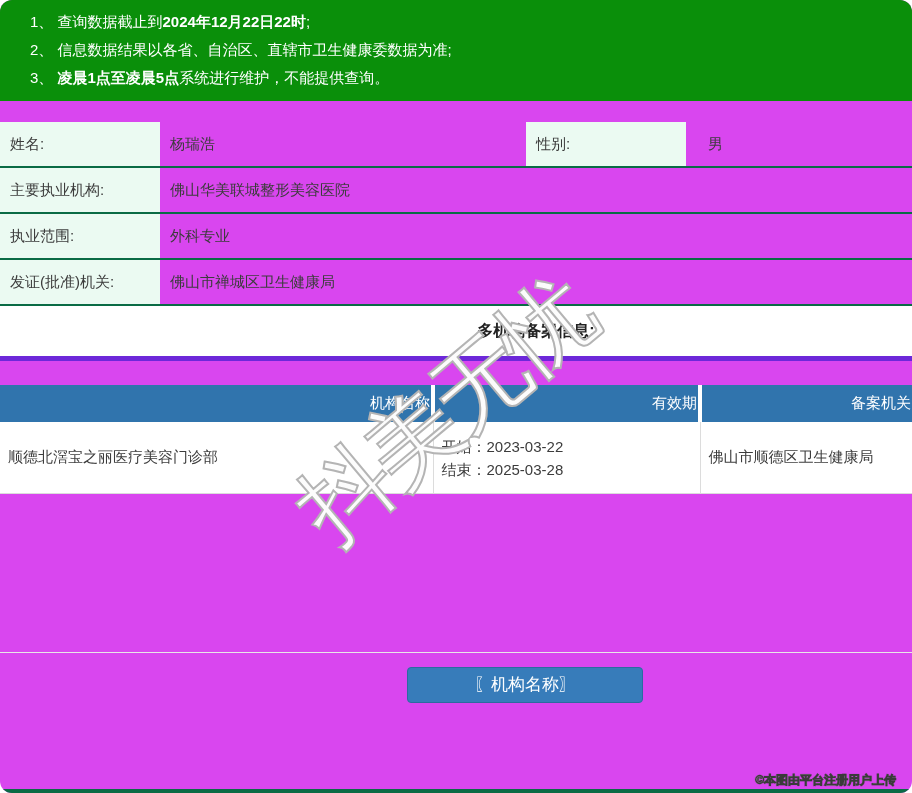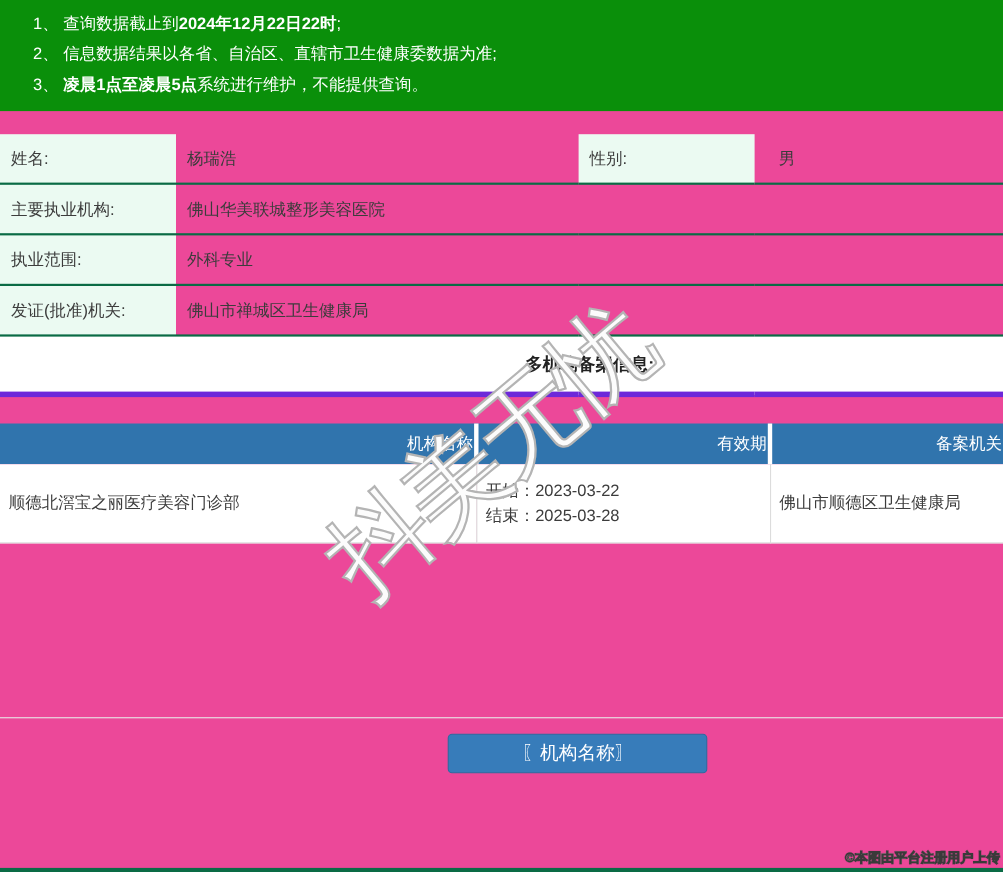--- a/index.html
+++ b/index.html
@@ -1,18 +1,18 @@
 <!DOCTYPE html>
 <html lang="zh"><head>
 <meta charset="utf-8">
 <style>
   html,body{margin:0;padding:0;}
   body{width:912px;height:793px;overflow:hidden;background:#fff;
        font-family:"Liberation Sans","DejaVu Sans",sans-serif;}
-  #page{position:relative;width:912px;height:793px;background:#ec4899;overflow:hidden;}
+  #page{position:relative;width:912px;height:793px;background:#d946ef;overflow:hidden;border-radius:12px;}
 
   
   .banner{height:101px;box-sizing:border-box;background:#0a8f0a;padding:8px 20px 0 30px;}
   .banner .line{line-height:28px;font-size:15px;color:#ffffff;white-space:nowrap;}
   .banner .line b{font-weight:bold;}
 
   
   table.profile{width:912px;margin-top:21px;border-collapse:collapse;table-layout:fixed;}
   table.profile td{height:44px;font-size:15px;color:#3c3c3c;
                    border-bottom:2px solid #0a6b45;padding:0 16px 0 10px;vertical-align:middle;}
@@ -40,21 +40,21 @@
              font-family:"Liberation Sans","DejaVu Sans",sans-serif;}
   .bottom-bar{position:absolute;left:0;bottom:0;width:912px;height:4px;background:#0a6b45;z-index:40;}
 
   
   .wm-center{position:absolute;left:235px;top:350px;width:420px;text-align:center;
              font-size:92px;letter-spacing:-5px;white-space:nowrap;
              color:rgba(255,255,255,0.95);
              -webkit-text-stroke:2px #b4b4b4;
              text-shadow:0 0 1px #bcbcbc;
              transform:rotate(-40deg);z-index:50;pointer-events:none;}
-  .wm-corner{position:absolute;right:3px;bottom:4px;font-size:12px;font-weight:bold;
+  .wm-corner{position:absolute;right:16px;bottom:4px;font-size:12px;font-weight:bold;
              color:#fff;-webkit-text-stroke:0.8px #3a3a3a;text-shadow:0 0 1px #333;
              z-index:60;pointer-events:none;white-space:nowrap;}
 </style>
 </head>
 <body>
 
 <div id="page">
 
   <div class="banner">
     <div class="line"><span>1、 查询数据截止到</span><b>2024年12月22日22时</b><span>;</span></div>

